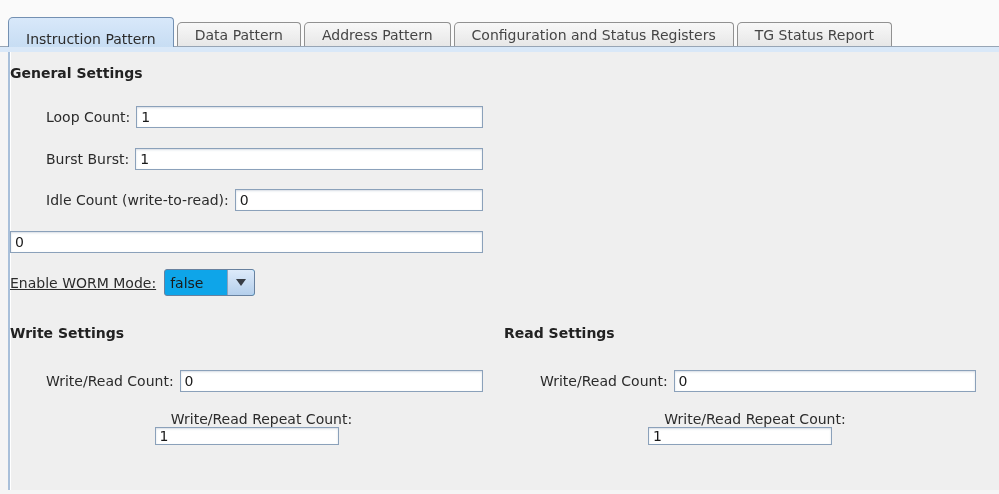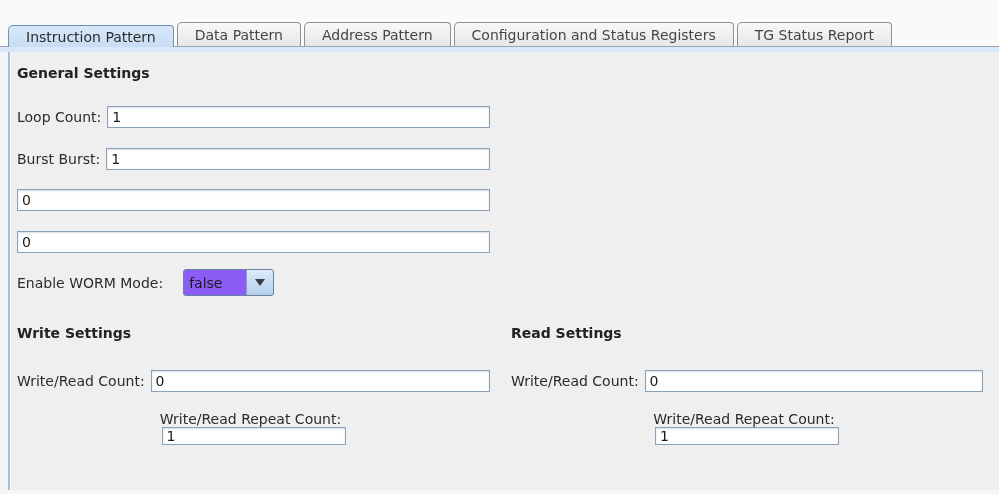--- a/index.html
+++ b/index.html
@@ -30,60 +30,60 @@
     margin-right: 3px;
     border: 1px solid #919191;
     border-bottom: none;
     border-radius: 5px 4px 0 0;
     background: linear-gradient(#f8f8f8, #e7e7e7);
     color: #454545;
     white-space: nowrap;
     cursor: default;
   }
   .tab.active {
-    height: 22px;
+    height: 30px;
     margin-bottom: -1px;
     border-color: #7390b2;
     background: linear-gradient(#d8e8fa, #c7ddf3);
     color: #2b2b2b;
     position: relative;
     z-index: 3;
+    align-items: flex-end;
   }
   .sep-line { height: 1px; background: #97a5b5; position: relative; z-index: 1; }
   .band { height: 5px; background: #d9e8f8; }
 
   
   .content {
     height: 438px;
     margin-left: 8px;
     background: #efefef;
     border-left: 2px solid #a9c0da;
     box-shadow: inset 1px 0 0 #ffffff;
-    padding-left: 7px;
     padding-right: 10px;
     overflow: hidden;
   }
   .heading {
     font-weight: bold;
     font-size: 14px;
     line-height: 16px;
     color: #222;
   }
   .h-general { margin-top: 13px; }
   .frow {
     display: flex;
     align-items: center;
     height: 22px;
     width: 473px;
   }
   .r1 { margin-top: 25px; }
   .r2 { margin-top: 20px; }
   .r3 { margin-top: 19px; }
   .r4 { margin-top: 20px; }
-  .frow label { white-space: nowrap; margin-right: 6px; }
+  .frow label { white-space: nowrap; margin-right: 6px; margin-left: 36px; }
   .tf {
     flex: 1;
     height: 22px;
     min-width: 0;
     border: 1px solid #8ba1ba;
     background: #ffffff;
     box-shadow: inset 0 1px 2px rgba(70, 95, 130, 0.22);
     padding: 0 4px;
     font-family: "DejaVu Sans", "Liberation Sans", sans-serif;
     font-size: 14px;
@@ -91,28 +91,28 @@
     outline: none;
   }
 
   
   .worm-row {
     display: flex;
     align-items: center;
     height: 27px;
     margin-top: 16px;
   }
-  .worm-row label { white-space: nowrap; margin-right: 20px; }
+  .worm-row label { white-space: nowrap; margin-right: 8px; text-decoration: underline; }
   .combo {
     display: inline-flex;
     width: 91px;
     height: 27px;
     border: 1px solid #68819f;
     border-radius: 3px;
-    background: #8b5cf6;
+    background: #0ea5e9;
     overflow: hidden;
     cursor: default;
   }
   .combo-text {
     flex: 1;
     display: flex;
     align-items: center;
     padding-left: 5px;
     color: #1a1a1a;
   }
@@ -173,20 +173,21 @@
     <label>Loop Count:</label>
     <input class="tf" type="text" value="1" style="">
   </div>
 
   <div class="frow r2">
     <label>Burst Burst:</label>
     <input class="tf" type="text" value="1" style="">
   </div>
 
   <div class="frow r3">
+    <label>Idle Count (write-to-read):</label>
     <input class="tf" type="text" value="0" style="">
   </div>
 
   <div class="frow r4">
     <input class="tf" type="text" value="0" style="">
   </div>
 
   <div class="worm-row">
     <label>Enable WORM Mode:</label>
     <div class="combo">

